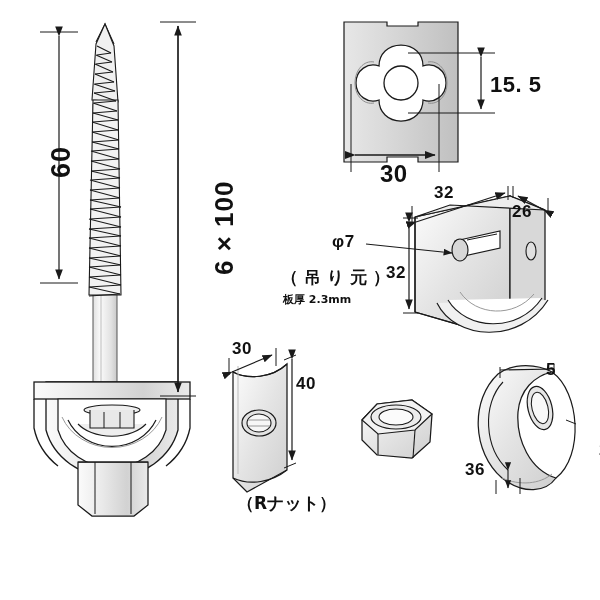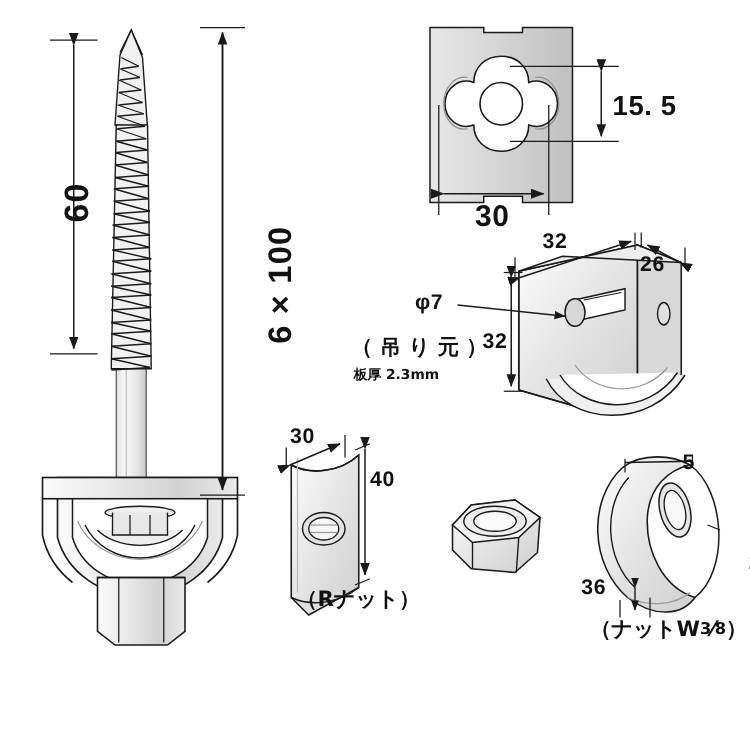--- a/index.html
+++ b/index.html
@@ -313,24 +313,21 @@
 <div class="lbl dim" style="left:386px;top:263px;">32</div>
 
 <div class="lbl dim" style="left:332px;top:232px;">φ7</div>
 
 <div class="lbl jp jp-name" style="left:281px;top:266px;">（ 吊 り 元 ）</div>
 <div class="lbl jp jp-thick" style="left:283px;top:292px;">板厚 2.3mm</div>
 
 <div class="lbl dim" style="left:232px;top:339px;">30</div>
 <div class="lbl dim" style="left:296px;top:374px;">40</div>
 
-<div class="lbl jp jp-name" style="left:237px;top:468px;text-align:right;">（Rナット）</div>
+<div class="lbl jp jp-name" style="left:237px;top:492px;text-align:right;">（Rナット）</div>
 
 
 <div class="lbl dim" style="left:546px;top:360px;">5</div>
 <div class="lbl dim" style="left:567px;top:440px;margin-left:32px;">29</div>
 <div class="lbl dim" style="left:465px;top:460px;">36</div>
 
-<div class="lbl jp jp-name" style="left:472px;top:492px;">
-  <span>（ナットW</span><sup class="frac">3</sup>⁄<sub class="frac">8</sub><span>）</span>
+
 </div>
 
-</div>
-
 </body></html>

